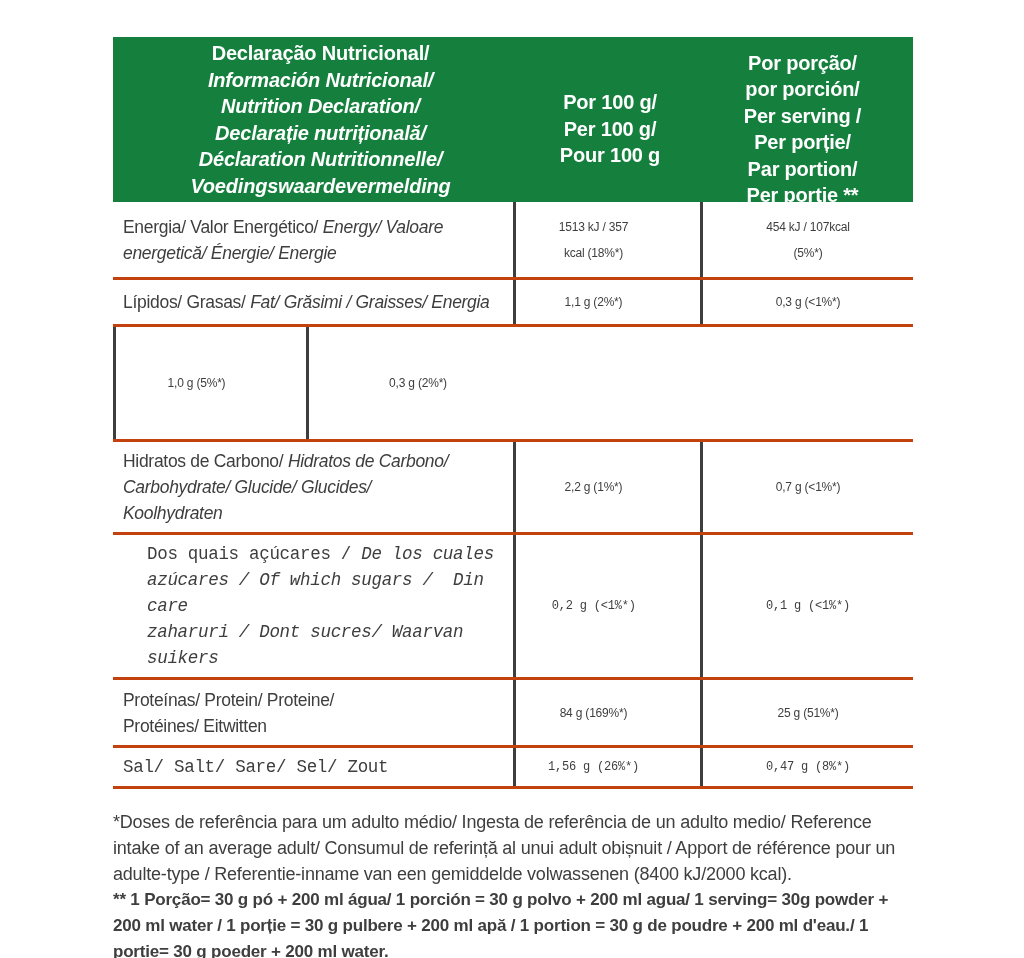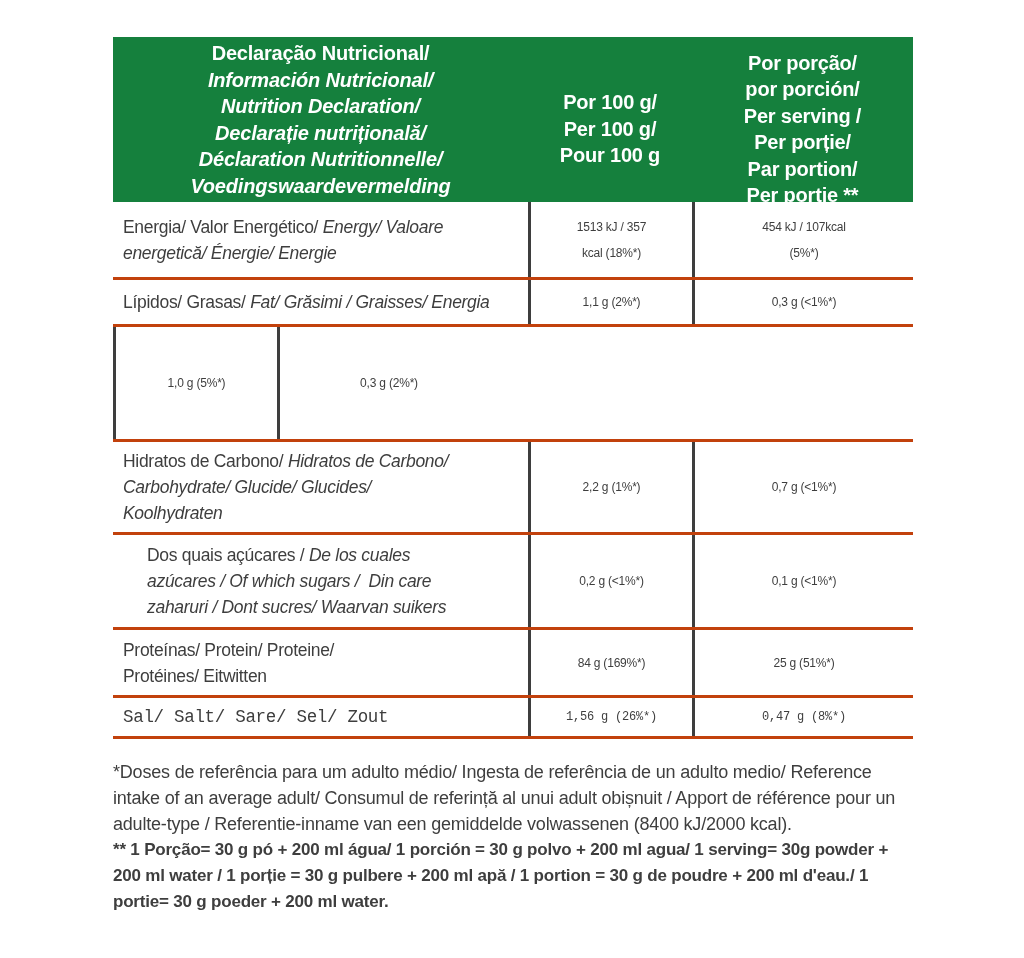--- a/index.html
+++ b/index.html
@@ -33,26 +33,26 @@
     padding:6px 2px 6px 10px; font-size:17.5px; line-height:26px;
     letter-spacing:-0.3px; text-align:left;
   }
   .tr.indent .td-label { padding-left:34px; }
   .td-val {
     box-sizing:border-box; display:flex; align-items:center; justify-content:center;
     border-left:3px solid #3E3E3E; font-size:12px; line-height:26px;
     text-align:center; white-space:pre-wrap; letter-spacing:-0.2px; padding:2px;
   }
   .td-100g    { width:164px; }
-  .td-serving { width:221px; }
+  .td-serving { width:221px;margin-left:29px; }
   .r1 { min-height:78px; }
   .r2 { min-height:47px; }
   .r3 { min-height:115px; }
   .r4 { min-height:80px; }
-  .r5 { min-height:95px; }
+  .r5 { min-height:95px;font-family:Liberation Mono, monospace; }
   .r6 { min-height:68px; }
   .r7 { min-height:40px;font-family:Liberation Mono, monospace; }
 
   
   .footnotes { margin-top:20px; width:800px; }
   .fn1 { margin:0; font-size:18px; line-height:26px; letter-spacing:-0.2px; }
   .fn2 { margin:0; font-size:17px; line-height:26px; letter-spacing:-0.2px; font-weight:bold; }
 </style>
 </head>
 <body>

